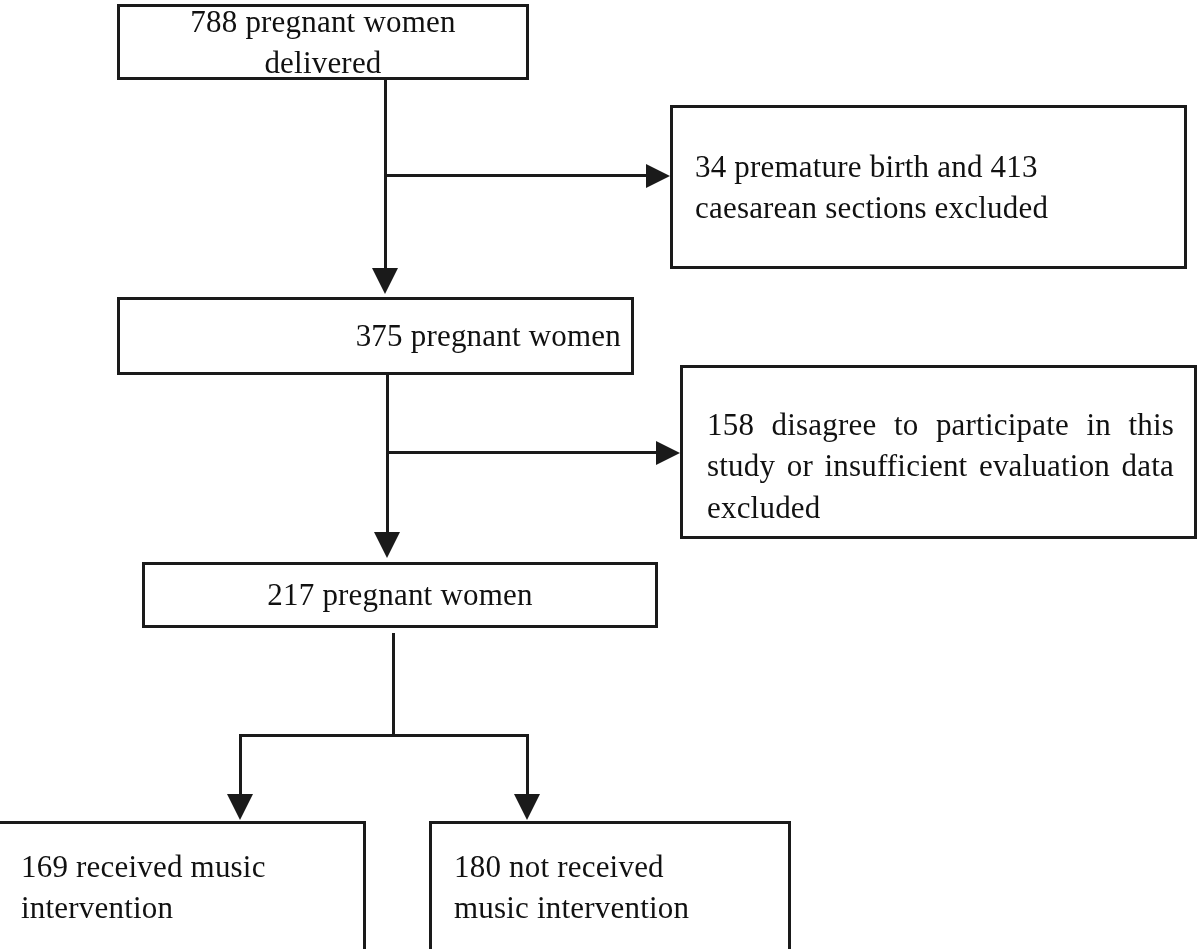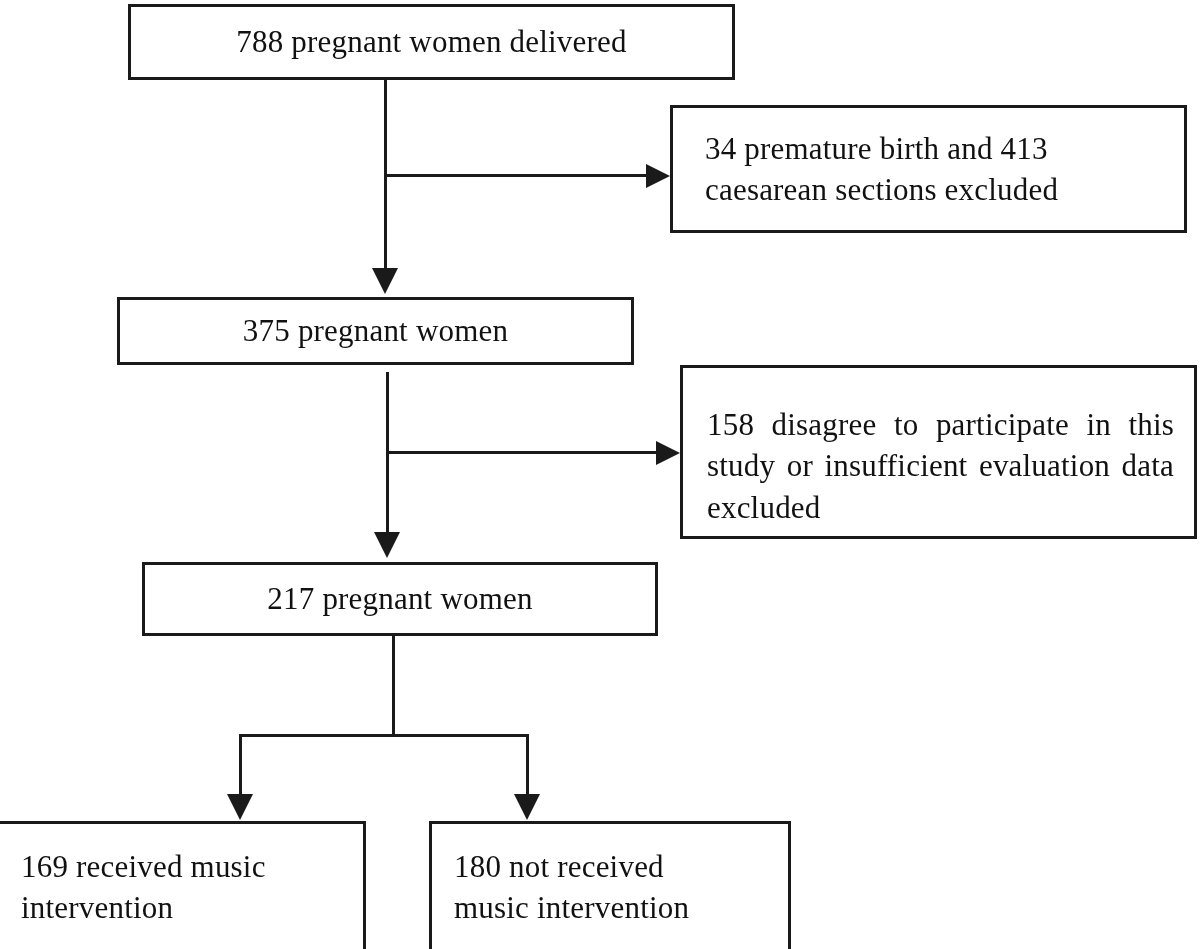--- a/index.html
+++ b/index.html
@@ -43,25 +43,25 @@
     padding: 0 0 0 22px;
   }
   .node.justify .txt {
     text-align: justify;
     text-align-last: left;
     padding: 0 20px 0 24px;
     margin-top: 28px;
   }
 
   
-  #node-delivered   { left: 128px; top: 4px;   width: 607px; height: 76px; }
-  #node-excluded-1  { left: 670px; top: 105px; width: 517px; height: 128px; padding-left: 10px; }
-  #node-eligible    { left: 117px; top: 297px; width: 517px; height: 68px; }
+  #node-delivered   { left: 117px; top: 4px;   width: 412px; height: 76px; }
+  #node-excluded-1  { left: 670px; top: 105px; width: 517px; height: 164px; }
+  #node-eligible    { left: 117px; top: 297px; width: 517px; height: 78px; align-items: flex-end; }
   #node-excluded-2  { left: 680px; top: 365px; width: 517px; height: 174px; }
-  #node-enrolled    { left: 142px; top: 562px; width: 516px; height: 74px; }
+  #node-enrolled    { left: 142px; top: 562px; width: 516px; height: 66px; }
   #node-music       { left: -4px;  top: 821px; width: 370px; height: 132px; }
   #node-no-music    { left: 429px; top: 821px; width: 362px; height: 132px; }
 
   
   .conn {
     position: absolute;
     background: #1a1a1a;
   }
   .vline { width: 3px; }
   .hline { height: 3px; }

